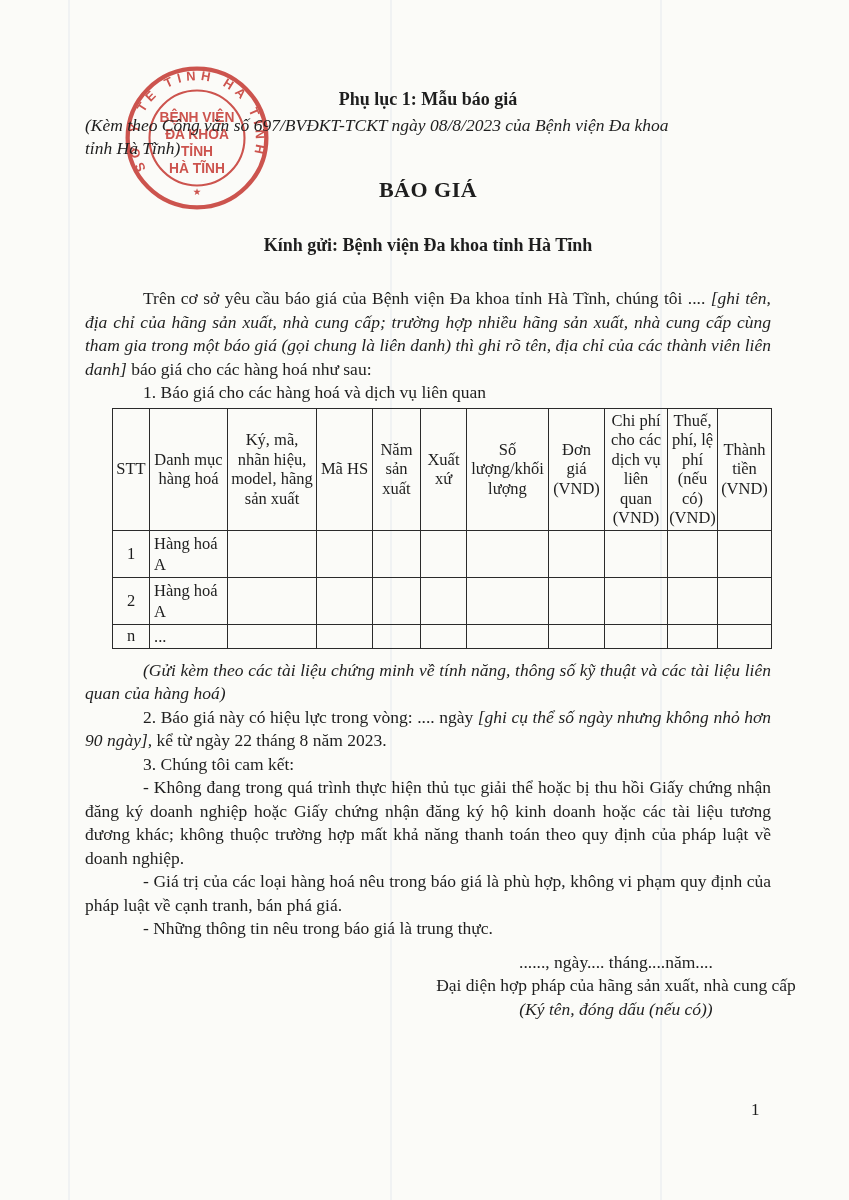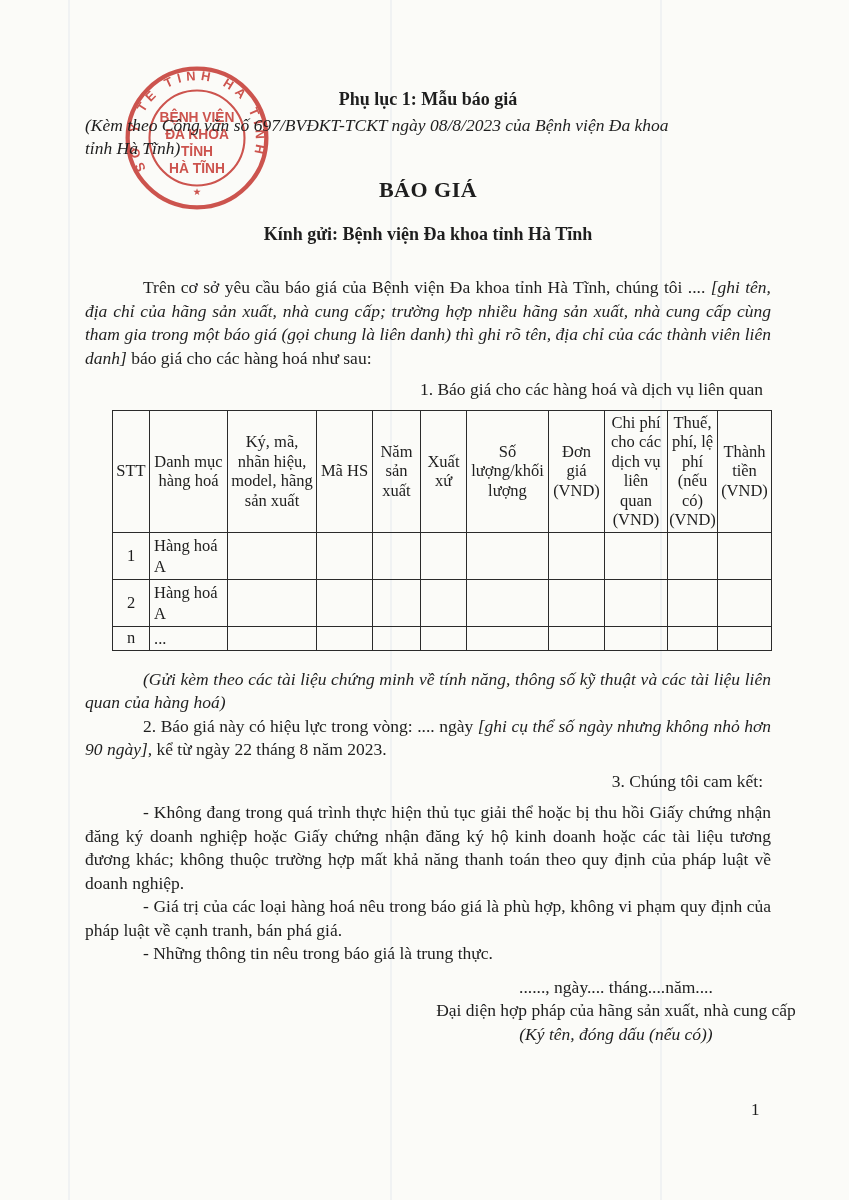--- a/index.html
+++ b/index.html
@@ -13,38 +13,38 @@
   .seam.s1 { left:68px; } .seam.s2 { left:390px; } .seam.s3 { left:660px; }
 
   .stamp { position:absolute; left:121px; top:62px; width:152px; height:152px; opacity:0.9; z-index:1; }
 
   .content { position:absolute; left:85px; top:0; width:686px; padding-top:86px;
              font-size:17.5px; line-height:23.5px; z-index:2; }
 
   .title { text-align:center; font-weight:bold; font-size:18px; line-height:26px; }
   .subtitle { text-align:left; font-style:italic; font-size:17.5px; line-height:23px; margin-top:2px; }
   .doc-title { text-align:center; font-weight:bold; font-size:22px; line-height:26px; margin-top:17px; letter-spacing:0.5px; }
-  .salutation { text-align:center; font-weight:bold; font-size:18px; line-height:26px; margin-top:18px; }
+  .salutation { text-align:center; font-weight:bold; font-size:18px; line-height:26px; margin-top:29px; }
 
   p { margin:0; text-align:justify; text-indent:58px; }
   .p1 { margin-top:29px; }
   .it { font-style:italic; }
-  .item-line { margin:8px; text-indent:58px; text-align:right; }
+  .item-line { margin:0; text-indent:58px; text-align:left; }
 
   table.quote { border-collapse:collapse; table-layout:fixed; width:659px; margin:3px 0 0 27px;
                 font-size:16.5px; line-height:19.5px; }
   table.quote th, table.quote td { border:1.6px solid #2b2b2b; overflow:hidden; }
   table.quote th { font-weight:normal; text-align:center; vertical-align:middle; padding:2px 1px; }
   table.quote td { padding:1px 4px; vertical-align:middle; }
   td.c-stt { text-align:center; }
   td.c-item { text-align:left; line-height:21px; }
   tr.r-tall td { height:44px; }
   tr.r-short td { height:21px; }
 
-  .note { font-style:italic; margin-top:17px; }
+  .note { font-style:italic; margin-top:10px; }
   .sig-block { width:374px; margin:10px -32px 16px auto; text-align:center; line-height:23.5px; }
   .sig-date { }
   .sig-rep { }
   .sig-note { font-style:italic; }
 
   .page-number { position:absolute; left:751px; top:1100px; font-size:17px; z-index:2; }
 </style>
 </head>
 <body>
 

